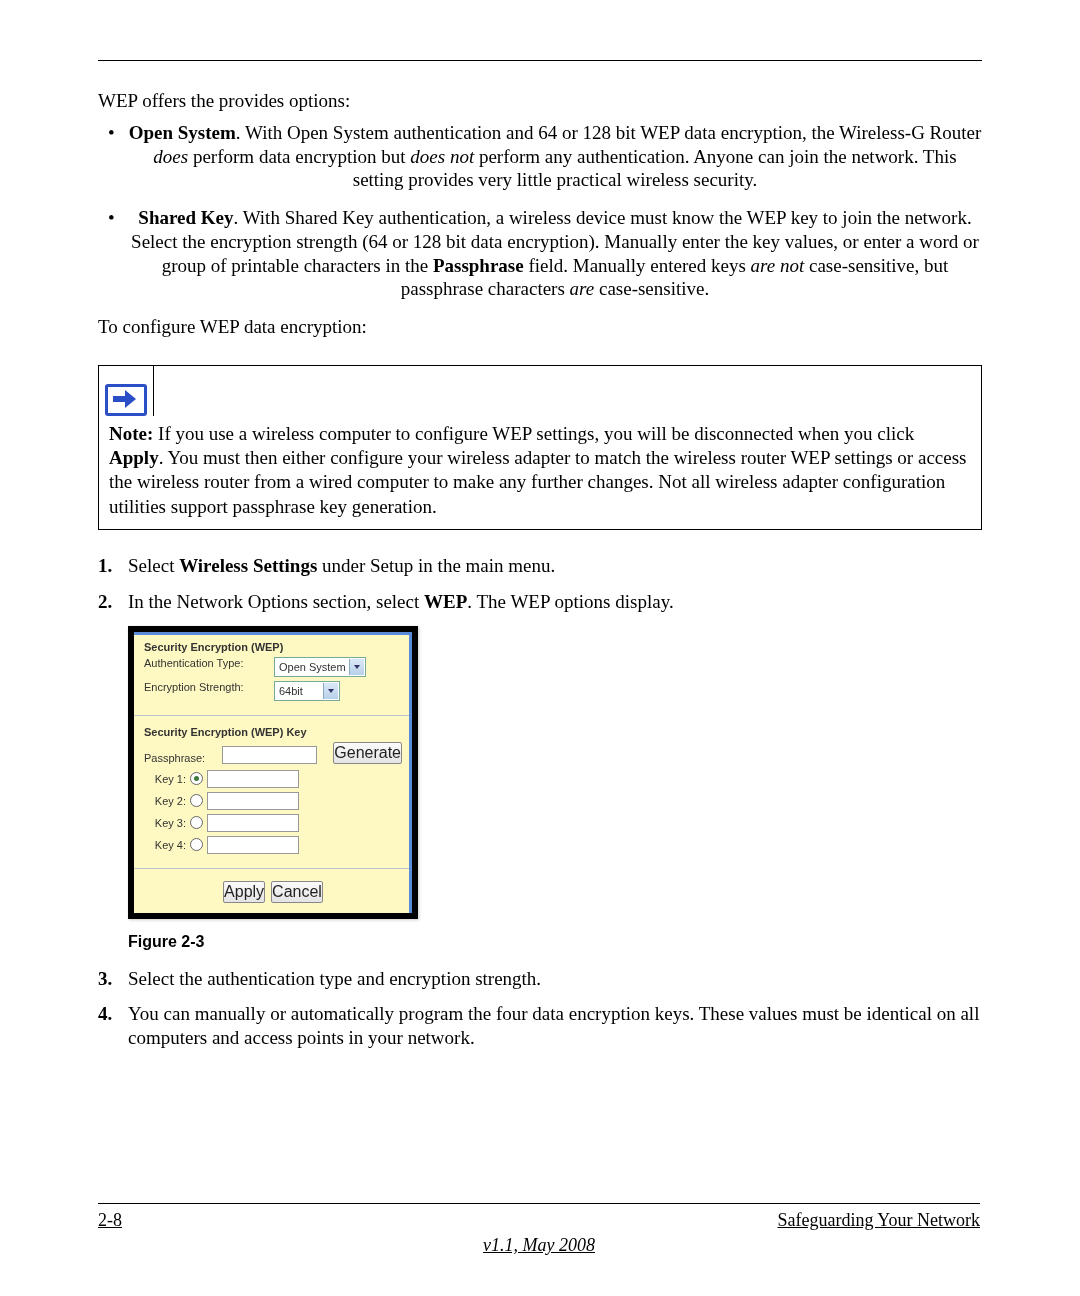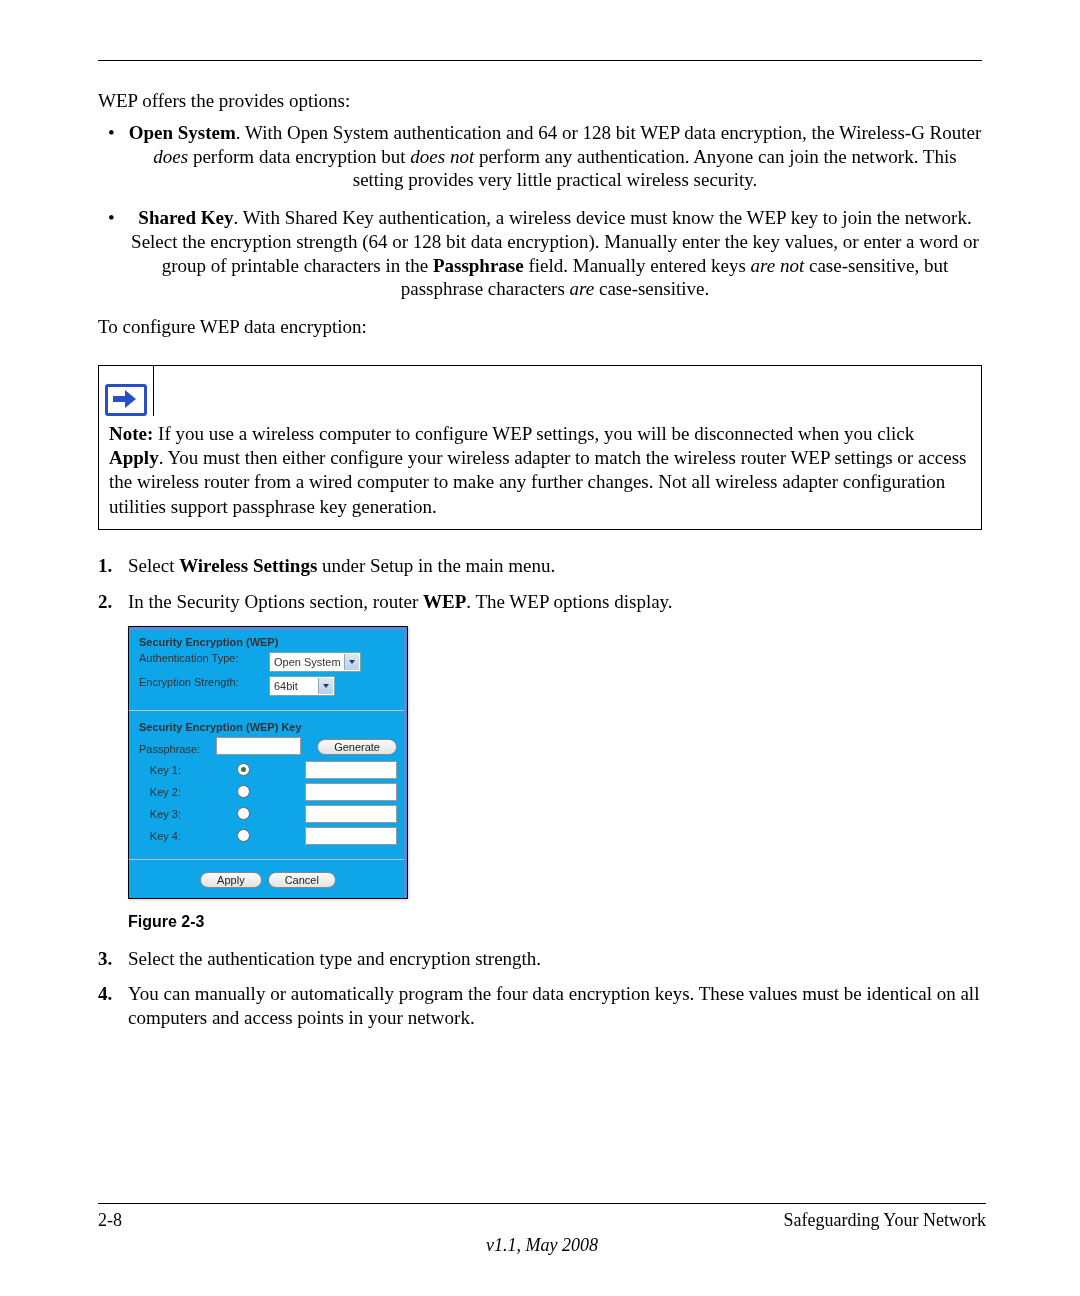--- a/index.html
+++ b/index.html
@@ -110,22 +110,22 @@
   ol.numbered li .num {
     position: absolute;
     left: 0;
     font-weight: bold;
   }
   .screenshot-wrap {
     margin: 8px 0 6px 30px;
   }
   .screenshot {
     width: 278px;
-    background: #0ea5e9;
-    border: 1px solid #000000;
+    background: #fef9c3;
+    border: 6px solid #000000;
     font-family: Arial, sans-serif;
     font-size: 11px;
     color: #333;
     position: relative;
     box-shadow: 1px 1px 3px rgba(0,0,0,0.2);
   }
   .screenshot .accent-top { height:3px; background:#5a8bd8; }
   .screenshot .accent-right { position:absolute; right:0; top:0; width:3px; height:100%; background:#5a8bd8; }
   .sec { padding: 6px 10px 6px 10px; }
   .sec-title { font-weight: bold; font-size: 11px; margin-bottom: 4px; }
@@ -142,32 +142,33 @@
     display:flex; align-items:center; justify-content:center;
   }
   .faux-select .dd::after { content:""; width:0;height:0;border-left:3px solid transparent;border-right:3px solid transparent;border-top:4px solid #336; }
   .faux-select.small { min-width:56px; }
   .hr { border-top:1px solid #b8c4cf; margin:4px 0; }
   .pass-row { display:flex; align-items:flex-end; gap:16px; margin-bottom:6px; }
   .pass-row .lab2 { width:66px; }
   .faux-input { border:1px solid #999; background:#fff; height:16px; width:90px; }
   .faux-btn {
     border:1px solid #888; background:linear-gradient(#fafafa,#e4e4e4);
-    font-size:11px; padding:1px 16px; border-radius:8px; color:#222;
-  }
-  .keyrow { display:flex; align-items:center; gap:4px; margin-bottom:4px; padding-left:2px;justify-content:space-between;}
+    font-size:16px; padding:1px 0; border-radius:2px; color:#222;
+  }
+  .keyrow { display:flex; align-items:center; gap:4px; margin-bottom:4px; padding-left:2px;}
   .keyrow .kl { width:40px; text-align:right; }
   .faux-radio { width:11px; height:11px; border:1px solid #666; border-radius:50%; display:inline-flex; align-items:center; justify-content:center; background:#fff;}
   .faux-radio.sel::after { content:""; width:5px;height:5px;border-radius:50%; background:#3a7a3a; }
   .btnrow { display:flex; justify-content:center; gap:6px; padding:8px 0 10px 0; }
   .fig-caption { font-family: Arial, sans-serif; font-weight:bold; font-size:16px; margin: 14px 0 16px 30px; }
   .footer {
     position: absolute;
-    left: 98px; right: 94px;
+    left: 98px; right: 100px;
     bottom: 40px;
+    text-decoration: underline;
   }
   .foot-rule { border:0; border-top:1px solid #000; margin:0 0 6px 0; }
   .foot-row { display:flex; justify-content:space-between; font-size:18px; }
   .foot-ver { text-align:center; font-style:italic; margin-top:4px; font-size:18px;}
 </style>
 </head>
 <body>
 
 <div class="page">
   <hr class="head-rule">
@@ -194,21 +195,21 @@
     </div>
   </div>
 
   <ol class="numbered">
     <li>
       <span class="num">1.</span>
       <span>Select </span><span class="bold">Wireless Settings</span><span> under Setup in the main menu.</span>
     </li>
     <li>
       <span class="num">2.</span>
-      <span>In the Security Options section, router </span><span class="bold">WEP</span><span>. The WEP options display.</span>
+      <span>In the Network Options section, select </span><span class="bold">WEP</span><span>. The WEP options display.</span>
     </li>
   </ol>
 
   <div class="screenshot-wrap">
     <div class="screenshot">
       <div class="accent-top"></div>
       <div class="accent-right"></div>
       <div class="sec">
         <div class="sec-title">Security Encryption (WEP)</div>
         <div class="row">

